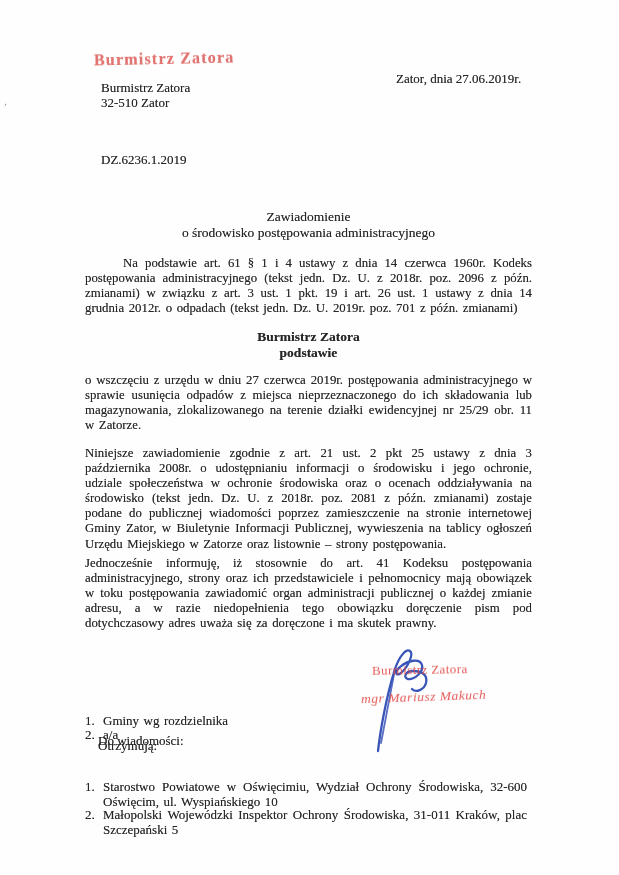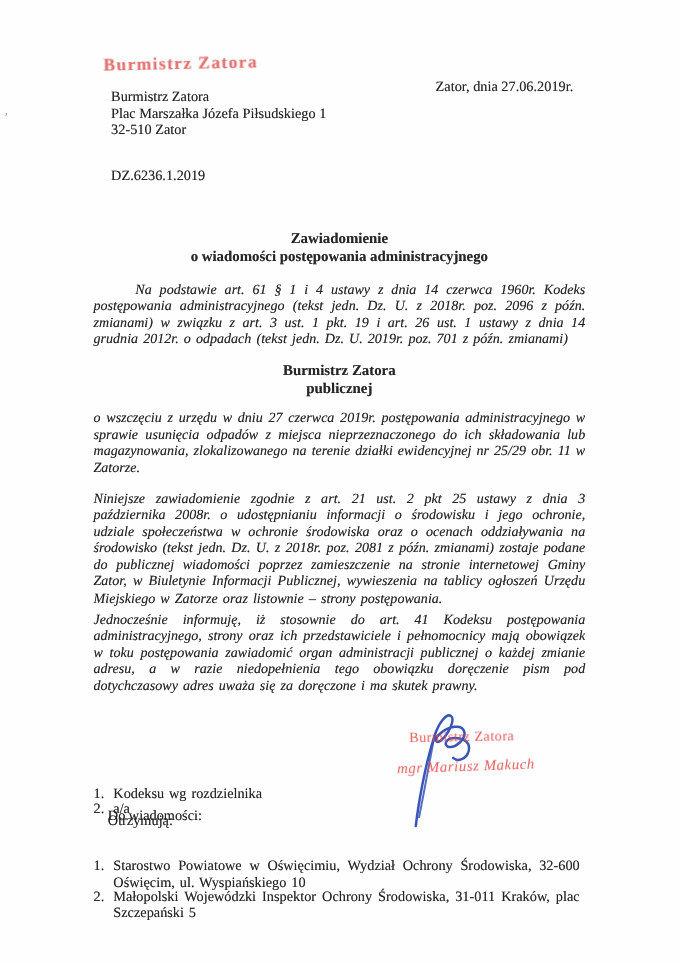--- a/index.html
+++ b/index.html
@@ -47,30 +47,29 @@
   }
 
   .scan-artifact {
     position:absolute; left:3px; top:101px;
     font-size:11px; color:#9a9a9a;
     transform:rotate(12deg);
   }
 
   .doc-title {
     position:absolute; left:85px; top:209px; width:447px;
-    text-align:center; font-weight:bold;
+    text-align:center; font-weight:normal;
     font-size:13.5px; line-height:16px;
   }
 
   .para {
     position:absolute; left:85px; width:447px;
     font-size:12.8px; line-height:15.1px;
     text-align:justify;
     word-spacing:1.4px;
-    font-style:italic;
   }
   .para-1 { top:256px; text-indent:38px; }
   .para-2 { top:373px; }
   .para-3 { top:446px; }
   .para-4 { top:556px; }
 
   .subject {
     position:absolute; left:85px; top:329px; width:447px;
     text-align:center; font-weight:bold;
     font-size:13.5px; line-height:16px;
@@ -122,55 +121,54 @@
 <body>
 
 <div class="page">
 
   <div class="stamp-top">Burmistrz Zatora</div>
 
   <div class="date-line txt">Zator, dnia 27.06.2019r.</div>
 
   <div class="sender txt">
     <div>Burmistrz Zatora</div>
-    <div>Plac Marszałka Józefa Piłsudskiego 1</div>
     <div>32-510 Zator</div>
   </div>
 
   <div class="reference txt">DZ.6236.1.2019</div>
 
   <div class="scan-artifact">’</div>
 
   <div class="doc-title txt">
     <div>Zawiadomienie</div>
-    <div>o wiadomości postępowania administracyjnego</div>
+    <div>o środowisko postępowania administracyjnego</div>
   </div>
 
   <div class="para para-1 txt">Na podstawie art. 61 § 1 i 4 ustawy z dnia 14 czerwca 1960r. Kodeks postępowania administracyjnego (tekst jedn. Dz. U. z 2018r. poz. 2096 z późn. zmianami) w związku z art. 3 ust. 1 pkt. 19 i art. 26 ust. 1 ustawy z dnia 14 grudnia 2012r. o odpadach (tekst jedn. Dz. U. 2019r. poz. 701 z późn. zmianami)</div>
 
   <div class="subject txt">
     <div>Burmistrz Zatora</div>
-    <div>publicznej</div>
+    <div>podstawie</div>
   </div>
 
   <div class="para para-2 txt">o wszczęciu z urzędu w dniu 27 czerwca 2019r. postępowania administracyjnego w sprawie usunięcia odpadów z miejsca nieprzeznaczonego do ich składowania lub magazynowania, zlokalizowanego na terenie działki ewidencyjnej nr 25/29 obr. 11 w Zatorze.</div>
   <div class="para para-3 txt">Niniejsze zawiadomienie zgodnie z art. 21 ust. 2 pkt 25 ustawy z dnia 3 października 2008r. o udostępnianiu informacji o środowisku i jego ochronie, udziale społeczeństwa w ochronie środowiska oraz o ocenach oddziaływania na środowisko (tekst jedn. Dz. U. z 2018r. poz. 2081 z późn. zmianami) zostaje podane do publicznej wiadomości poprzez zamieszczenie na stronie internetowej Gminy Zator, w Biuletynie Informacji Publicznej, wywieszenia na tablicy ogłoszeń Urzędu Miejskiego w Zatorze oraz listownie – strony postępowania.</div>
   <div class="para para-4 txt">Jednocześnie informuję, iż stosownie do art. 41 Kodeksu postępowania administracyjnego, strony oraz ich przedstawiciele i pełnomocnicy mają obowiązek w toku postępowania zawiadomić organ administracji publicznej o każdej zmianie adresu, a w razie niedopełnienia tego obowiązku doręczenie pism pod dotychczasowy adres uważa się za doręczone i ma skutek prawny.</div>
 
   <svg class="sig-scribble" viewBox="0 0 66 108" fill="none" xmlns="http://www.w3.org/2000/svg">
     <path d="M10 106 C 12 88 18 52 27 24 C 31 12 38 3 42 6 C 46 9 40 22 33 28 C 28 32 26 27 32 22 C 40 15 52 13 54 20 C 56 27 46 35 40 34 C 35 33 37 26 45 26 C 54 26 60 30 58 38 C 56 45 48 48 44 44" stroke="#3a55b8" stroke-width="2.3" stroke-linecap="round" stroke-linejoin="round"></path>
     <path d="M27 24 C 24 40 18 72 13 98" stroke="#3a55b8" stroke-width="1.8" stroke-linecap="round" opacity=".85"></path>
   </svg>
   <div class="sig-stamp-title">Burmistrz Zatora</div>
   <div class="sig-stamp-name">mgr Mariusz Makuch</div>
 
   <div class="list-heading recipients-heading txt">Otrzymują:</div>
   <div class="list-row row-r1">
     <span class="num txt">1.</span>
-    <span class="item-text txt">Kodeksu wg rozdzielnika</span>
+    <span class="item-text txt">Gminy wg rozdzielnika</span>
   </div>
   <div class="list-row row-r2">
     <span class="num txt">2.</span>
     <span class="item-text txt">a/a</span>
   </div>
 
   <div class="list-heading cc-heading txt">Do wiadomości:</div>
   <div class="list-row row-c1">
     <span class="num txt">1.</span>
     <span class="item-text txt">Starostwo Powiatowe w Oświęcimiu, Wydział Ochrony Środowiska, 32-600 Oświęcim, ul. Wyspiańskiego 10</span>

